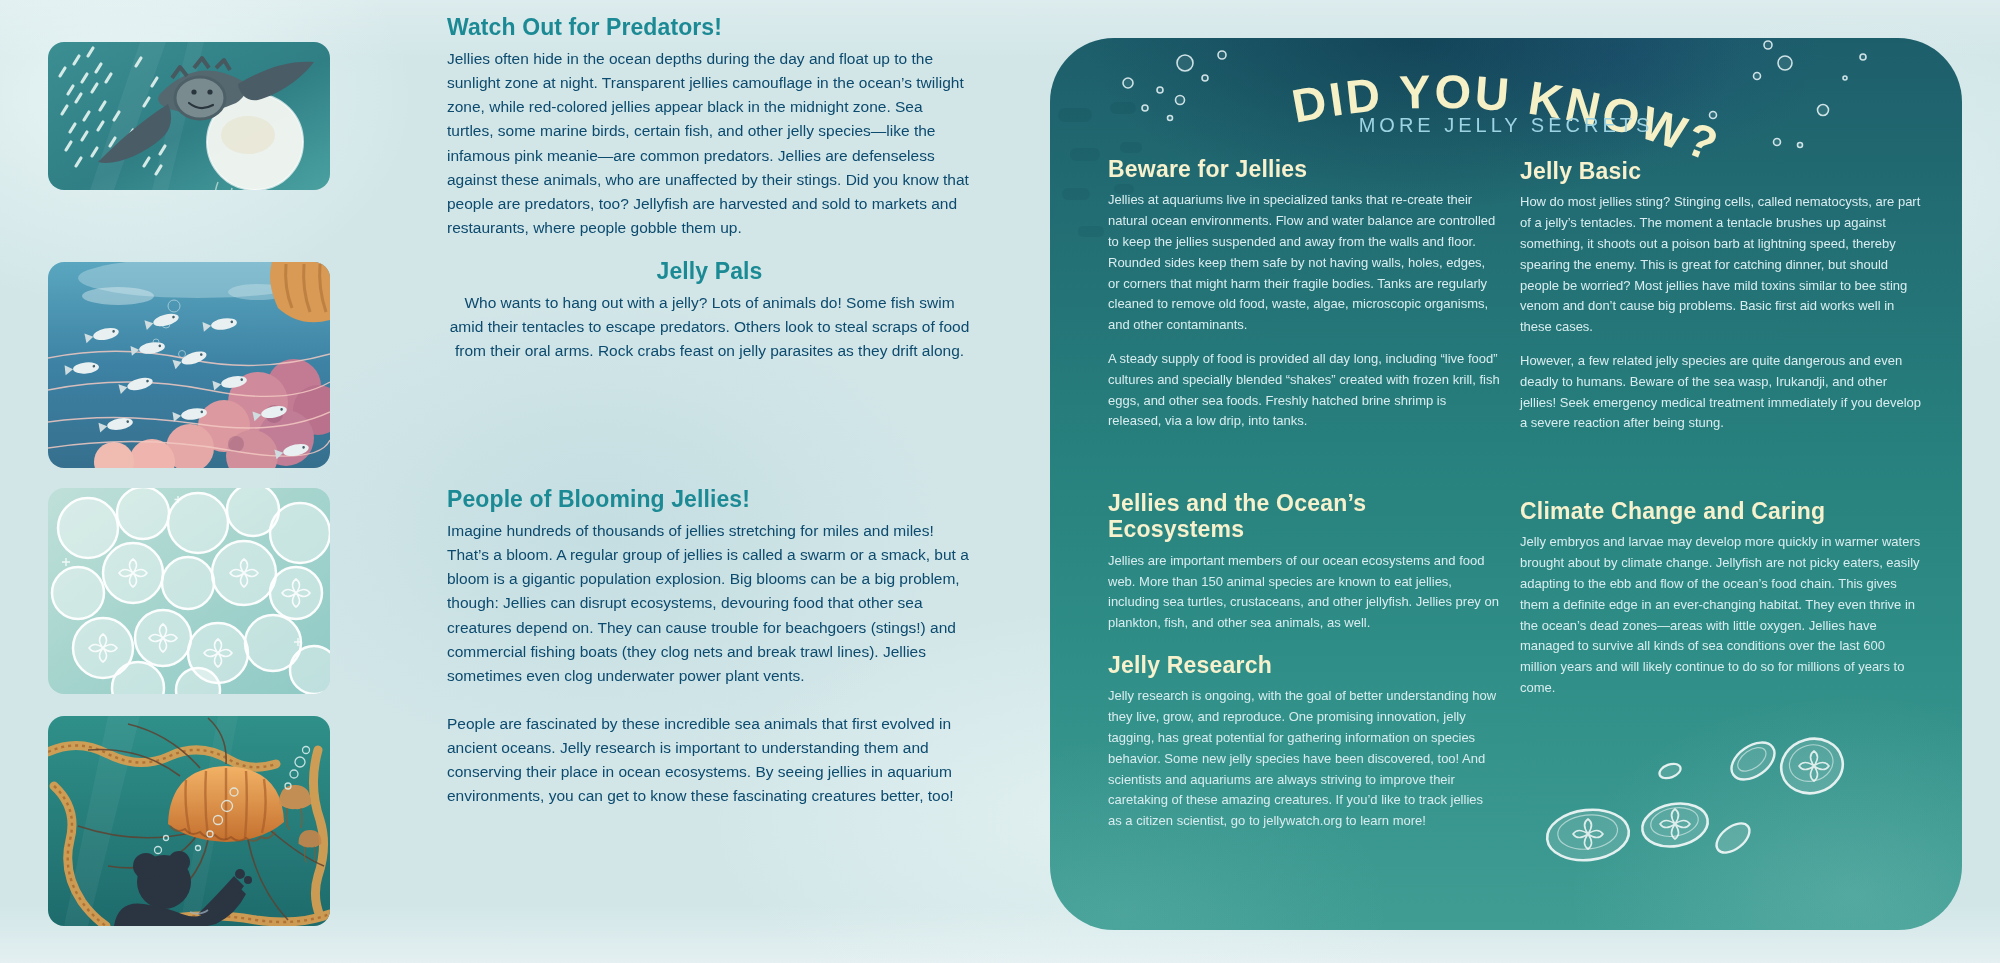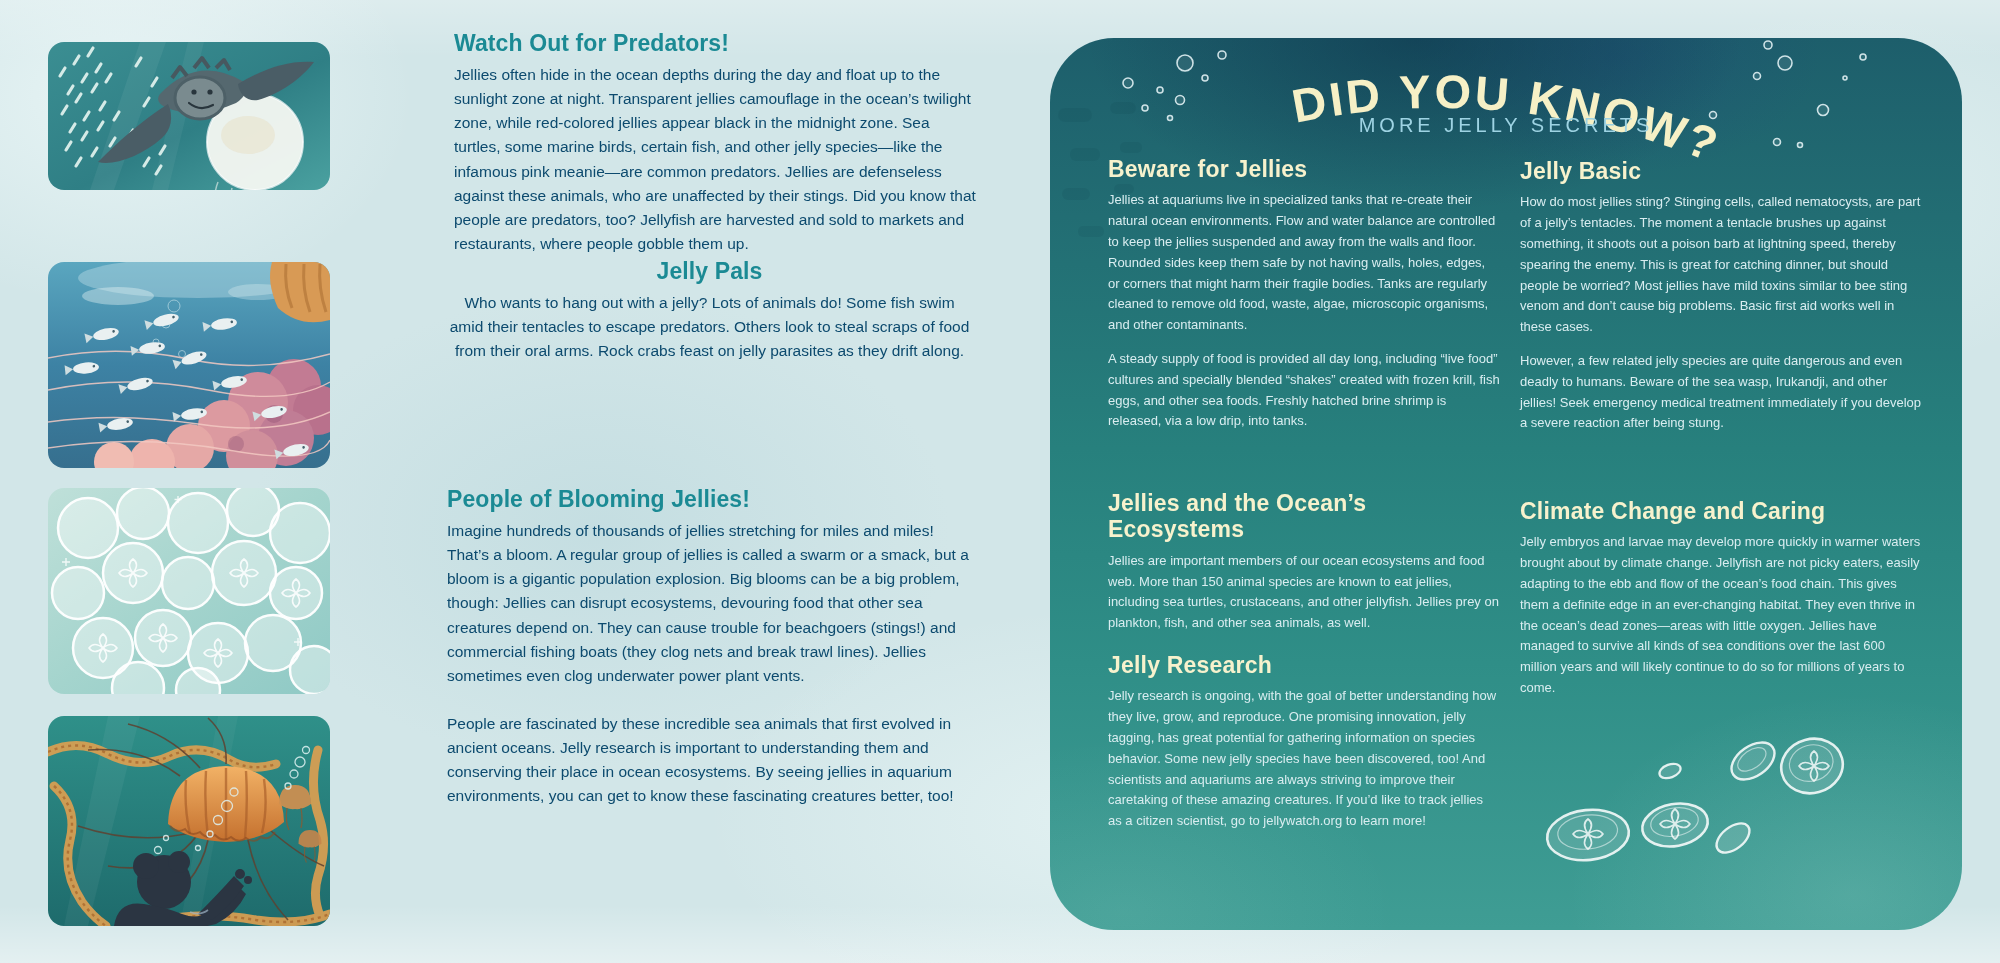--- a/index.html
+++ b/index.html
@@ -21,21 +21,21 @@
   .ill{position:absolute;border-radius:16px;overflow:hidden;}
   .ill svg{display:block;}
   .ill1{left:48px;top:42px;width:282px;height:148px;}
   .ill2{left:48px;top:262px;width:282px;height:206px;}
   .ill3{left:48px;top:488px;width:282px;height:206px;}
   .ill4{left:48px;top:716px;width:282px;height:210px;}
   
   .lsec{position:absolute;left:447px;width:525px;}
   .lsec h2{margin:0 0 7px 0;font-size:23px;line-height:1.15;color:#1b8a94;letter-spacing:.1px;}
   .lsec p{margin:0;font-size:15.5px;line-height:1.55;color:#0c4a6e;}
-  .s1{top:30px;margin-left:7px;} .s2{top:258px;text-align:center;} .s3{top:486px;} .s4{top:712px;}
+  .s1{top:14px;} .s2{top:258px;text-align:center;} .s3{top:486px;} .s4{top:712px;}
   
   .panel{position:absolute;left:1050px;top:38px;width:912px;height:892px;border-radius:64px;overflow:hidden;
     background:linear-gradient(180deg,#1d5e6b 0%,#226d73 20%,#27807d 46%,#2f8e87 70%,#3f9d94 100%);}
   .panel-shade{position:absolute;inset:0;pointer-events:none;
     background:
       radial-gradient(48% 26% at 40% 0%, rgba(8,38,66,.45), transparent 75%),
       radial-gradient(30% 18% at 62% 2%, rgba(30,70,120,.35), transparent 75%),
       radial-gradient(42% 30% at 88% 96%, rgba(200,240,230,.16), transparent 75%),
       radial-gradient(40% 26% at 8% 98%, rgba(200,240,230,.10), transparent 75%);}
   .deco{position:absolute;pointer-events:none;}

